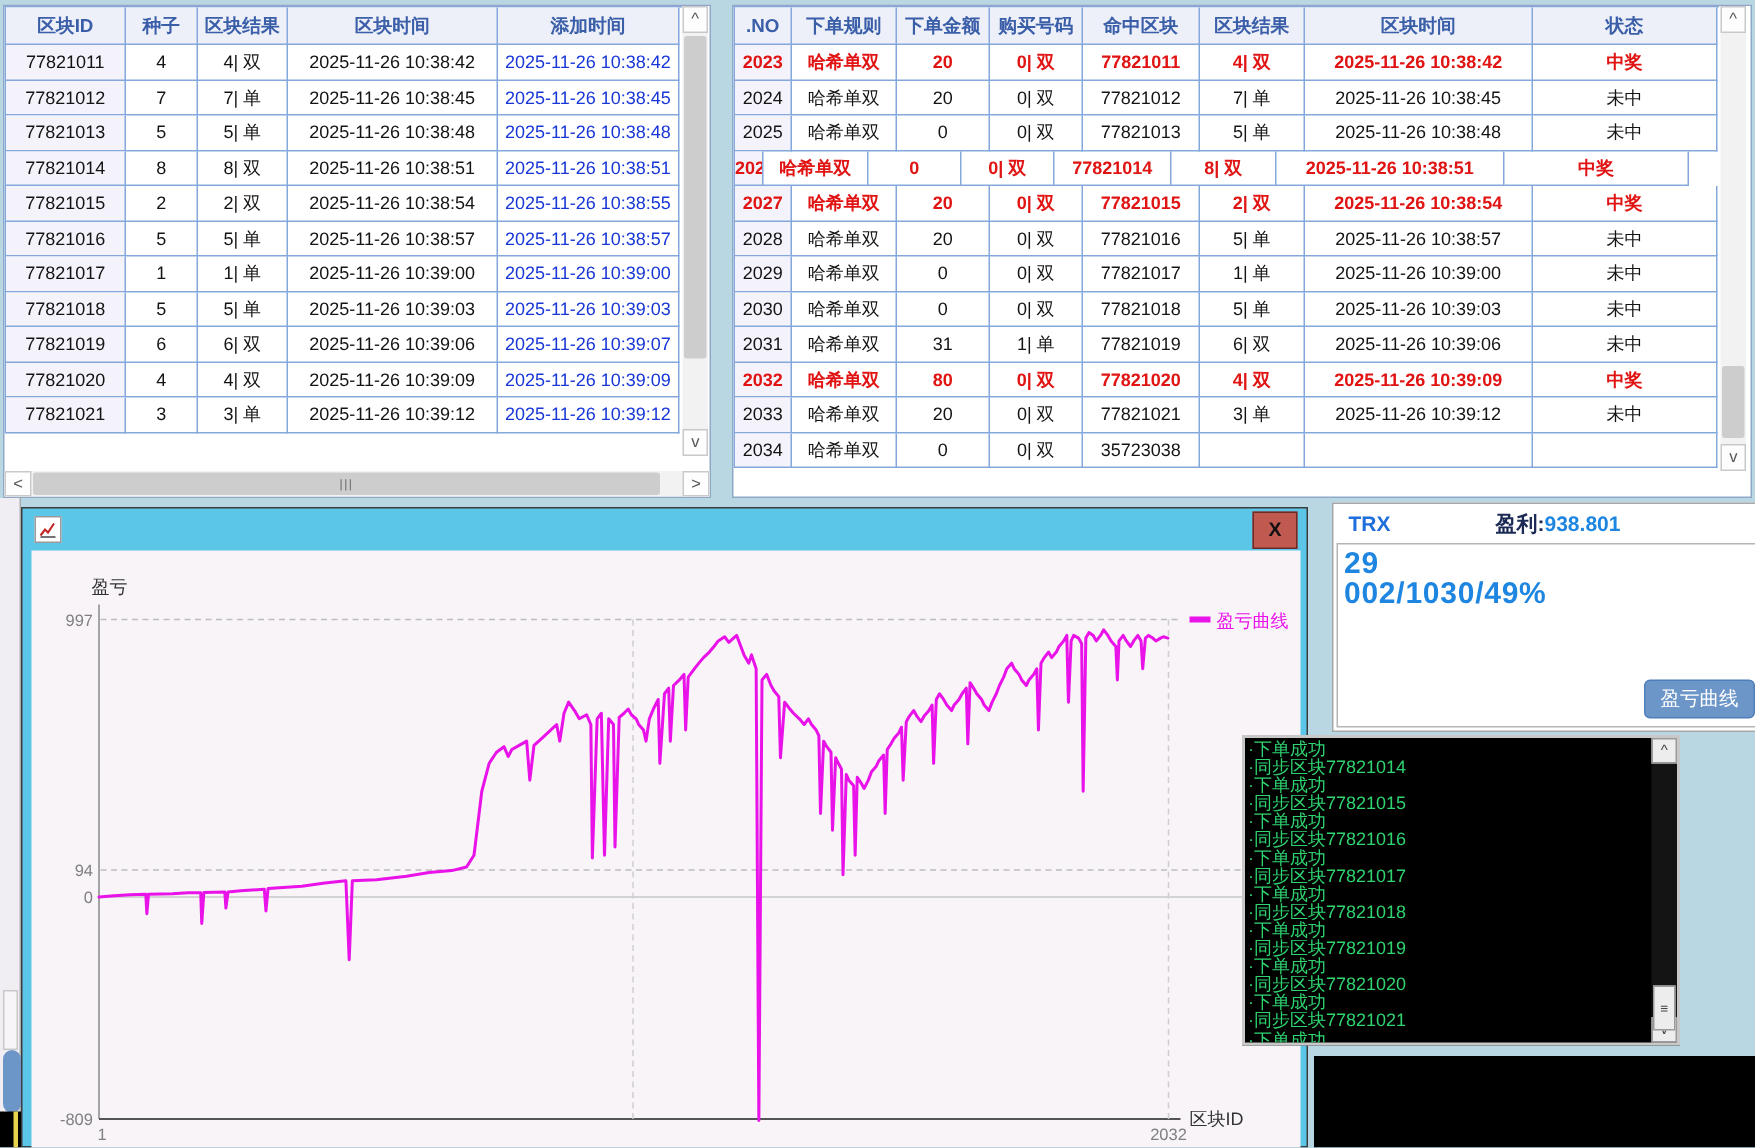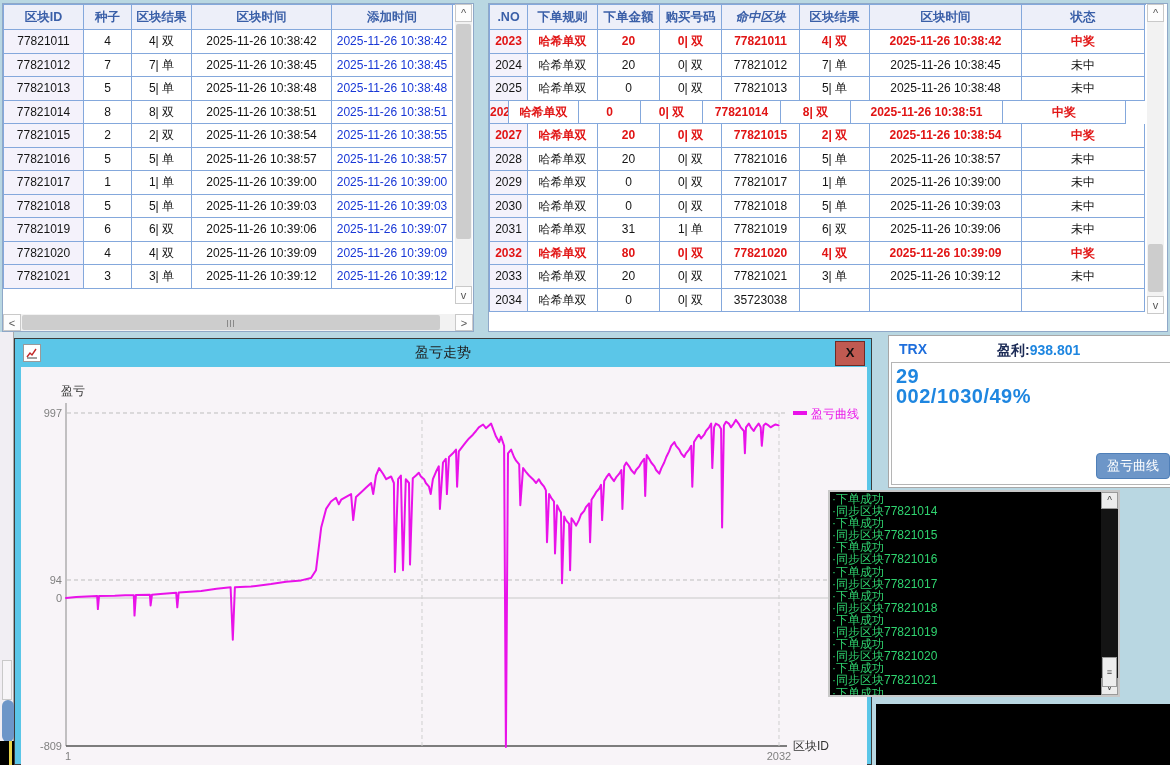--- a/index.html
+++ b/index.html
@@ -154,21 +154,21 @@
   </div>
 </div>
 
 <div class="abs tpanel" style="left:488px;top:3px;width:680px;height:329px">
   <div class="abs dtable" style="left:0;top:0;width:657px">
       <div class="tr th-row">
         <div class="td th" style="width: 38px;">.NO</div>
         <div class="td th" style="width: 70px; text-align: center;">下单规则</div>
         <div class="td th" style="width: 62px;">下单金额</div>
         <div class="td th" style="width: 62px;">购买号码</div>
-        <div class="td th" style="width: 78px; font-style: italic;">命中区块</div>
+        <div class="td th" style="width: 78px;">命中区块</div>
         <div class="td th" style="width: 70px;">区块结果</div>
         <div class="td th" style="width: 152px;">区块时间</div>
         <div class="td th" style="width: 123px;">状态</div>
       </div>
       <div class="tr win">
         <div class="td col0" style="width: 38px;">2023</div>
         <div class="td" style="width: 70px;">哈希单双</div>
         <div class="td" style="width: 62px;">20</div>
         <div class="td" style="width: 62px;">0| 双</div>
         <div class="td" style="width: 78px;">77821011</div>
@@ -305,21 +305,20 @@
 </div>
 
 <div class="abs chartwin" style="left:14px;top:338px;width:858px;height:427px">
   <div class="titlebar">
     <div class="winicon">
       <svg width="12" height="12" viewBox="0 0 12 12">
           <polyline points="1,10 4,6 6,8 10,2" fill="none" stroke="#C22727" stroke-width="1.4"></polyline>
           <line x1="1" y1="11" x2="11" y2="11" stroke="#444" stroke-width="1"></line>
         </svg>
     </div>
-    <div class="title">盈亏走势</div>
     <div class="closebtn">X</div>
   </div>
   <div class="chartbody">
     <svg id="profit-chart" width="846" height="399" viewBox="0 0 846 399">
 
       <line x1="45" y1="36" x2="45" y2="379" stroke="#8A8A8A" stroke-width="1"></line>
       <line x1="45" y1="379" x2="766" y2="379" stroke="#555" stroke-width="1.4"></line>
       <line x1="46" y1="231" x2="846" y2="231" stroke="#C8C8C8" stroke-width="1"></line>
       <line x1="46" y1="213" x2="846" y2="213" stroke="#BDBDBD" stroke-width="1" stroke-dasharray="4 3"></line>
       <line x1="46" y1="46" x2="766" y2="46" stroke="#BDBDBD" stroke-width="1" stroke-dasharray="4 3"></line>

